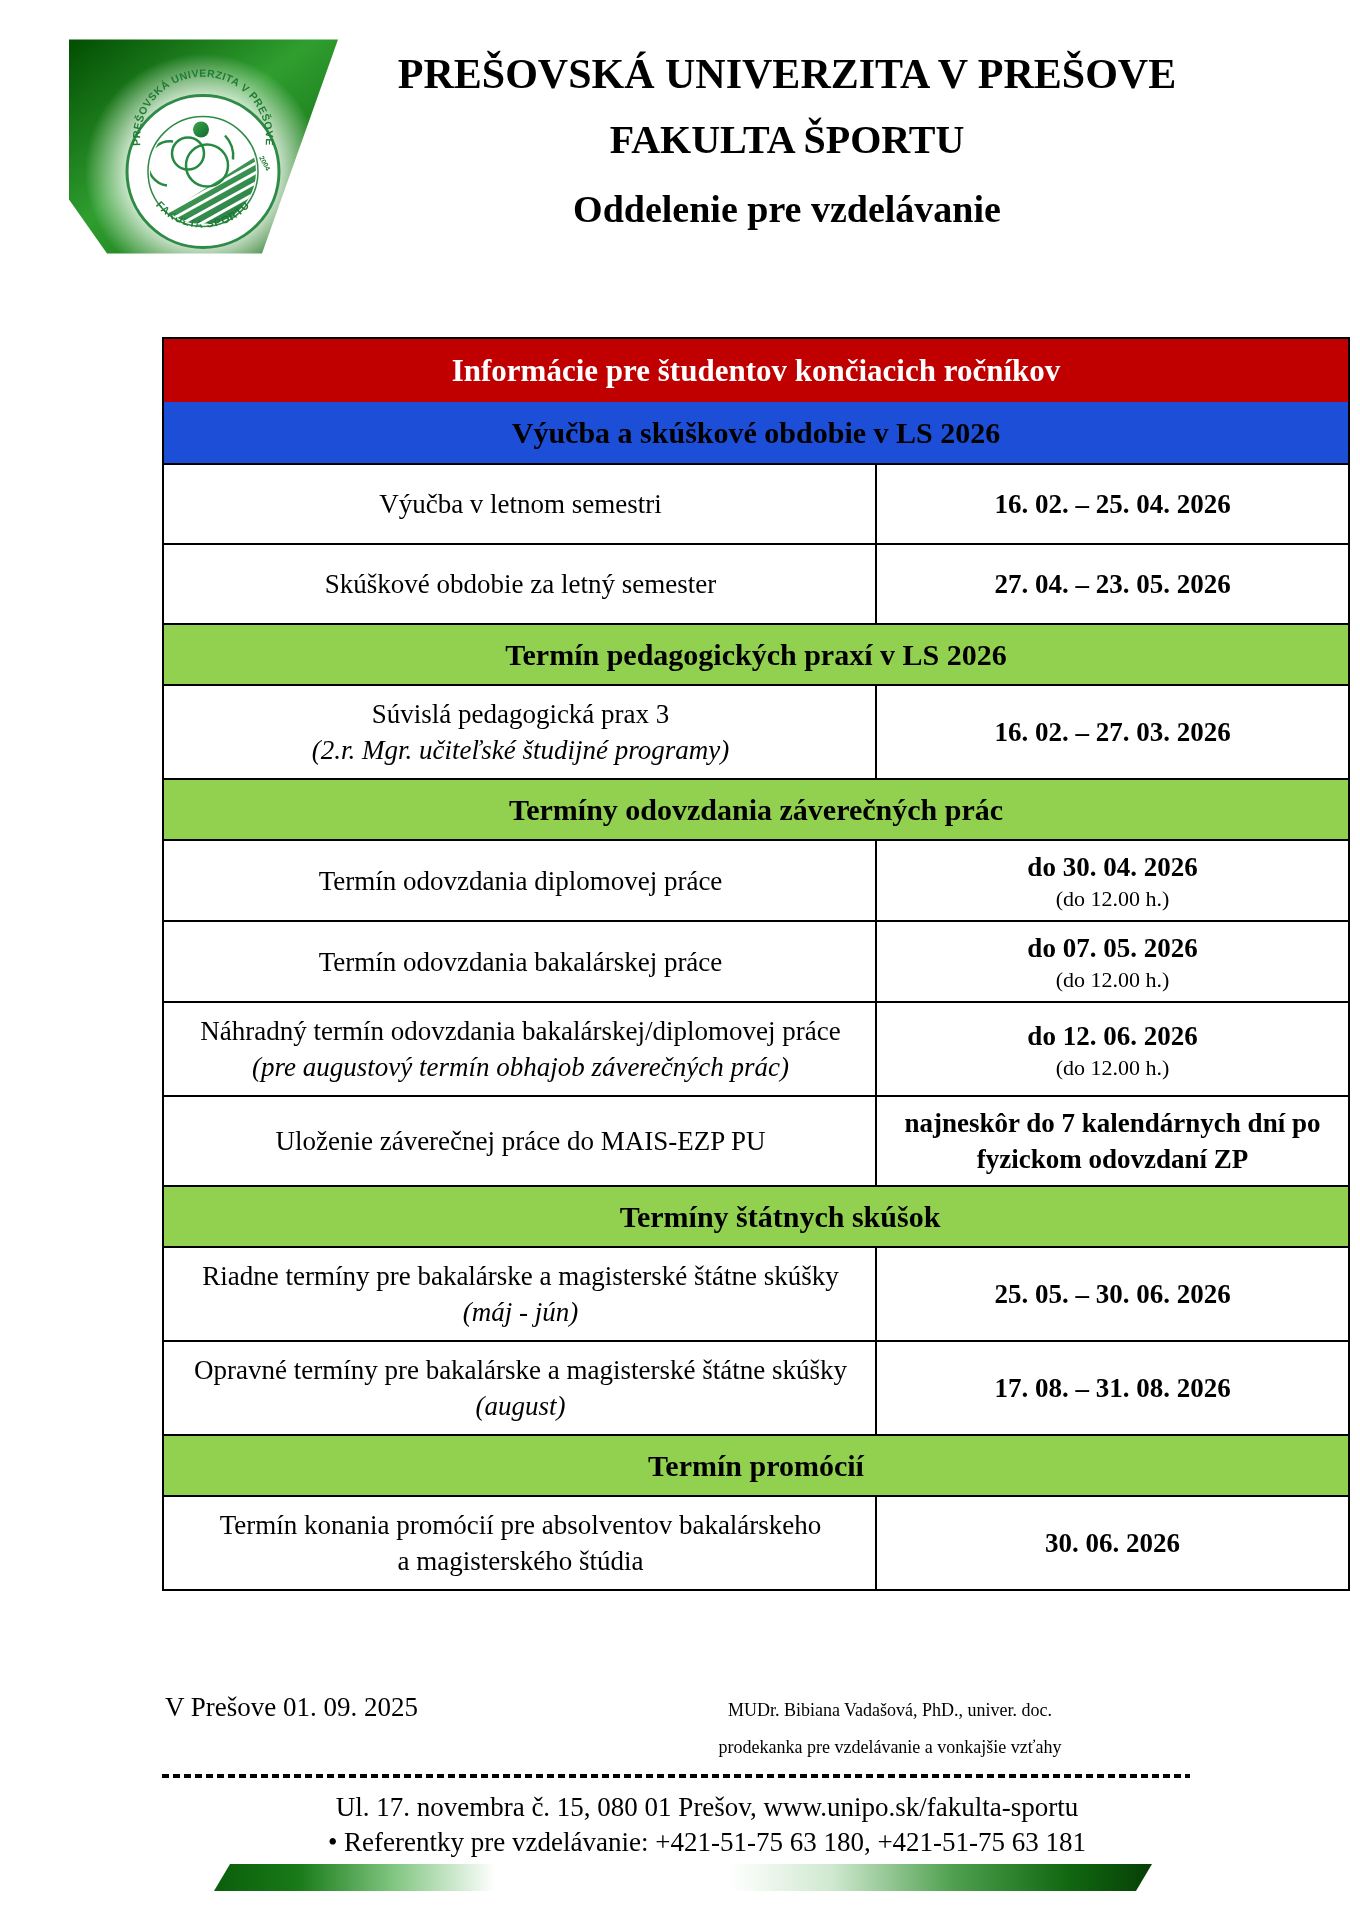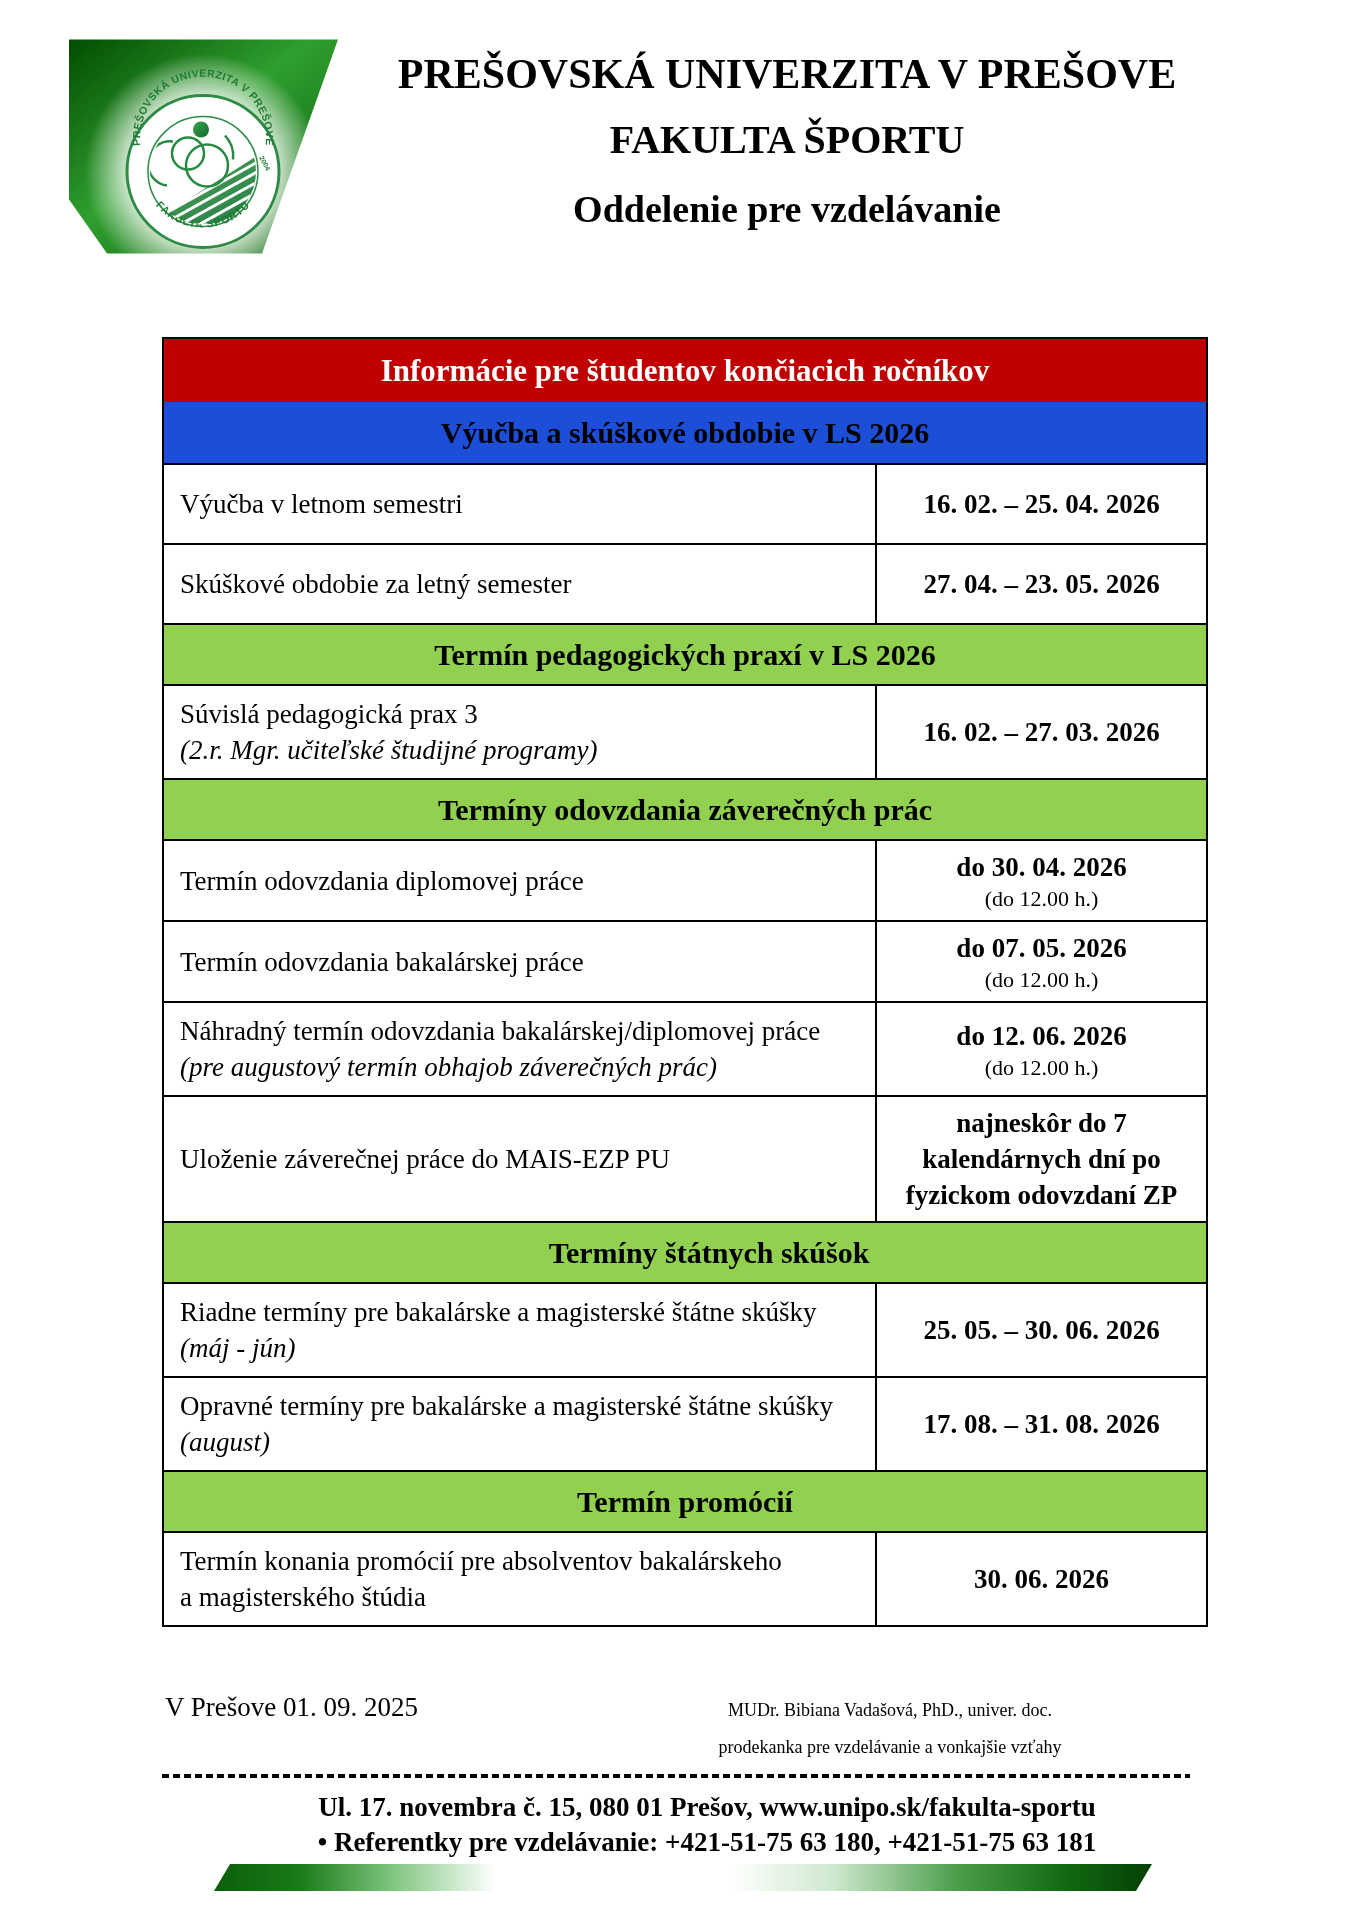--- a/index.html
+++ b/index.html
@@ -7,44 +7,44 @@
         font-family:"Liberation Serif","DejaVu Serif",serif;color:#000;}
 
   
   .logo{position:absolute;left:55px;top:30px;width:300px;height:248px;}
   .titleblock{position:absolute;left:307px;top:52px;width:960px;text-align:center;}
   .t1{font-size:42px;font-weight:bold;line-height:44px;}
   .t2{font-size:40px;font-weight:bold;line-height:44px;margin-top:22px;}
   .t3{font-size:38px;font-weight:bold;line-height:42px;margin-top:26px;}
 
   
-  .sched{position:absolute;left:162px;top:337px;width:1046px;border:2px solid #000;box-sizing:border-box;}
+  .sched{position:absolute;left:162px;top:337px;width:1188px;border:2px solid #000;box-sizing:border-box;}
   .trow{box-sizing:border-box;}
   .trow + .trow{border-top:2px solid #000;}
   .title-row{min-height:63px;display:flex;align-items:center;justify-content:center;
              color:#fff;font-weight:bold;font-size:31px;}
   .section{min-height:61px;display:flex;align-items:center;justify-content:center;
            font-weight:bold;font-size:30px;}
   .data{display:flex;min-height:80px;}
   .cell{box-sizing:border-box;display:flex;flex-direction:column;justify-content:center;}
   .cell.left{flex:0 0 713px;border-right:2px solid #000;padding:10px 14px 10px 16px;
-             font-size:27px;line-height:36px;text-align:left;}
+             font-size:27px;line-height:36px;text-align:center;}
   .cell.right{flex:1;padding:8px 6px;text-align:center;}
   .line.italic{font-style:italic;}
   .rline.bold{font-weight:bold;font-size:27px;line-height:36px;}
   .rline.small{font-size:22px;line-height:27px;}
 
   
   .sig-date{position:absolute;left:165px;top:1692px;font-size:27px;}
   .sig-block{position:absolute;left:600px;top:1692px;width:580px;text-align:center;
              font-size:18px;line-height:37px;}
   .dashline{position:absolute;left:162px;top:1774px;width:1028px;height:4px;
             background:repeating-linear-gradient(90deg,#000 0 7px,transparent 7px 11px);}
   .addrblock{position:absolute;left:162px;top:1790px;width:1090px;text-align:center;
-             font-size:27px;line-height:35px;font-weight:bold;}
+             font-size:27px;line-height:35px;}
   .greenbar{position:absolute;left:214px;top:1864px;width:938px;height:27px;
             clip-path:polygon(16px 0,100% 0,calc(100% - 16px) 100%,0 100%);
             background:linear-gradient(90deg,#0b5e0b 0%,#187a18 9%,#7fc57f 19%,#ffffff 30%,
                        #ffffff 55%,#cfe8cf 66%,#4d9f4d 79%,#116811 91%,#063f06 100%);}
 </style>
 </head>
 <body>
 
 <div class="page">
 

